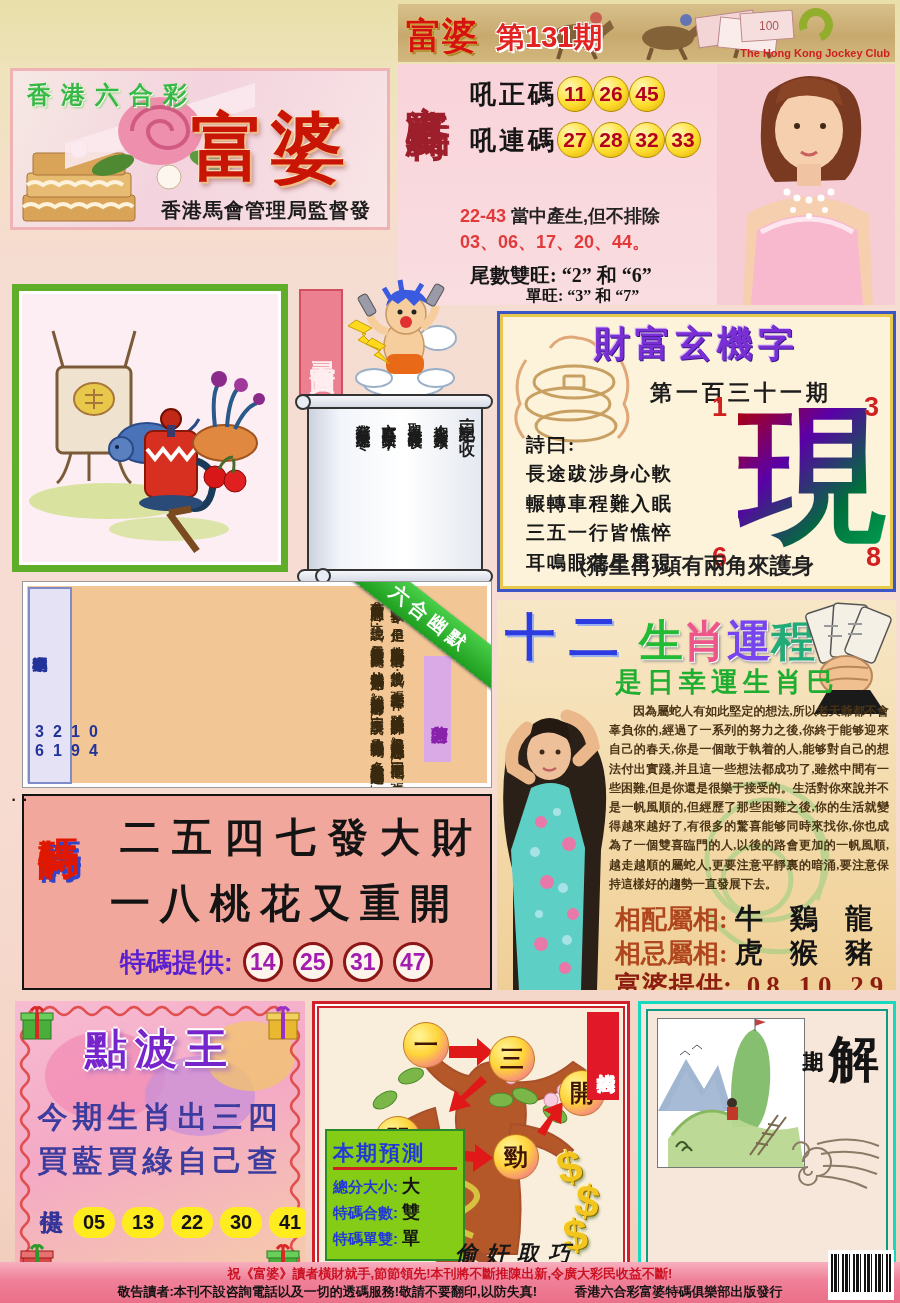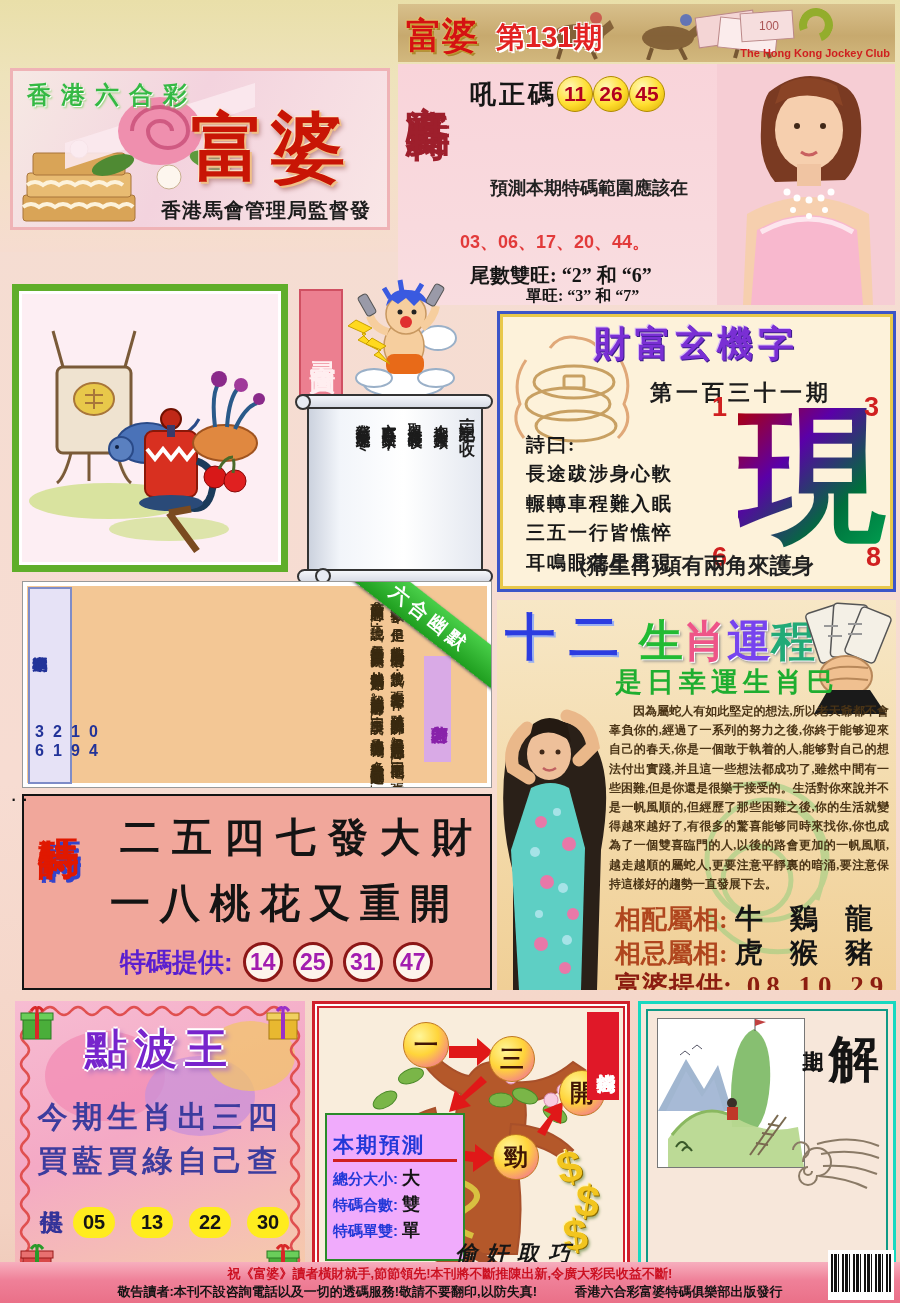--- a/index.html
+++ b/index.html
@@ -130,37 +130,37 @@
 
   
   #dianbowang { left:15px; top:1001px; width:290px; height:282px; overflow:hidden;
            background:linear-gradient(160deg,#f7bcd2 0%,#f4a9c5 45%,#f6cda9 100%); }
   .balloon { position:absolute; border-radius:50%; opacity:.75; }
   #dianbowang .title { left:0; right:0; top:20px; text-align:center; font-size:42px; font-weight:bold; color:#7724cc;
            letter-spacing:8px; text-shadow:-2px 0 #fff,2px 0 #fff,0 -2px #fff,0 2px #fff,4px 4px 5px #a86ec0; }
   #dianbowang .ln { left:0; right:0; text-align:center; font-size:30px; font-weight:bold; color:#3c3c9e;
            letter-spacing:5px; font-family:"Liberation Serif","DejaVu Serif",serif; }
   #dianbowang .provide-v { left:22px; top:192px; height:64px; font-size:23px; font-weight:bold; color:#333399; }
-  #dianbowang .ovals { left:58px; top:206px; display:flex; gap:16px; }
+  #dianbowang .ovals { left:58px; top:206px; display:flex; gap:7px; }
   .oval-num { width:42px; height:31px; border-radius:16px; background:#ffec1e; color:#141414;
            font-weight:bold; font-size:20px; display:flex; align-items:center; justify-content:center; }
 
   
   #treebox { left:312px; top:1001px; width:318px; height:279px; background:#f9eddc;
            border:3px solid #d0202c; box-shadow:inset 0 0 0 2px #fff,inset 0 0 0 4px #d0202c; }
   #treebox .tab { right:8px; top:8px; width:32px; height:88px; background:#e01828; color:#fff;
            font-size:19px; font-weight:bold; text-align:center; padding-top:5px; }
   .fruit { position:absolute; width:46px; height:46px; border-radius:50%;
            background:radial-gradient(circle at 35% 30%,#fff69a,#ffd43a 45%,#ef58ae);
            display:flex; align-items:center; justify-content:center;
            font-size:24px; font-weight:bold; color:#401505; border:1px solid #c07820;
            font-family:"Liberation Serif","DejaVu Serif",serif; }
   #treebox .caption { left:140px; bottom:8px; font-size:22px; font-weight:bold; color:#161616;
            letter-spacing:9px; font-family:"Liberation Serif","DejaVu Serif",serif;font-style:italic; }
-  #forecast { left:10px; bottom:16px; width:140px; background:#f0abfc; border:2px solid #2a8a2a; padding:16px 6px; }
+  #forecast { left:10px; bottom:16px; width:140px; background:#84cc16; border:2px solid #2a8a2a; padding:8px 6px; }
   #forecast .ft { font-size:21px; font-weight:bold; color:#2238d8; border-bottom:3px solid #d02020;
            letter-spacing:2px; margin-bottom:3px; }
   #forecast .fr { font-size:15px; font-weight:bold; color:#2238d8; line-height:1.45; }
   #forecast .fr b { font-size:18px; color:#141414; font-family:"Liberation Serif","DejaVu Serif",serif; margin-left:4px; }
   .dollar { position:absolute; font-size:44px; font-weight:bold; color:#f2c51f;
            text-shadow:1px 1px 0 #8a6a00,-1px -1px 0 #fff2b0,2px 3px 3px #9a7; }
 
   
   #shangqijie { left:638px; top:1001px; width:258px; height:282px; border:3px solid #17d9c0; background:#f7e7da; }
   #shangqijie .inner { position:absolute; inset:5px; border:2px solid #0f9a86; }
@@ -267,21 +267,31 @@
           <circle cx="92" cy="152" r="3"></circle>
           <circle cx="108" cy="146" r="3"></circle>
         </g>
     </svg>
     <div class="abs ball-row" style="top:12px">
       <span class="lbl serif">吼正碼</span>
       <span class="ball">11</span>
       <span class="ball">26</span>
       <span class="ball">45</span>
     </div>
-    <div class="abs fc1">預測本期特碼範圍應該在</div>
+    <div class="abs ball-row" style="top:58px">
+      <span class="lbl serif">吼連碼</span>
+      <span class="ball">27</span>
+      <span class="ball">28</span>
+      <span class="ball">32</span>
+      <span class="ball">33</span>
+    </div>
+    <div class="abs fc2">
+      <span class="red">22-43</span>
+      <span>當中產生,但不排除</span>
+    </div>
     <div class="abs fc3">03、06、17、20、44。</div>
     <div class="abs tail1 serif">尾數雙旺: “2” 和 “6”</div>
     <div class="abs tail2 serif">單旺: “3” 和 “7”</div>
   </div>
 
   <div class="abs" id="treasure">
     <svg width="256" height="268" viewBox="0 0 256 268">
       <ellipse cx="90" cy="210" rx="80" ry="18" fill="#cfe08a" opacity="0.8"></ellipse>
       <ellipse cx="150" cy="238" rx="60" ry="12" fill="#cfe08a" opacity="0.7"></ellipse>
       <g stroke="#7a5a38" stroke-width="3" fill="#efe3d0">

